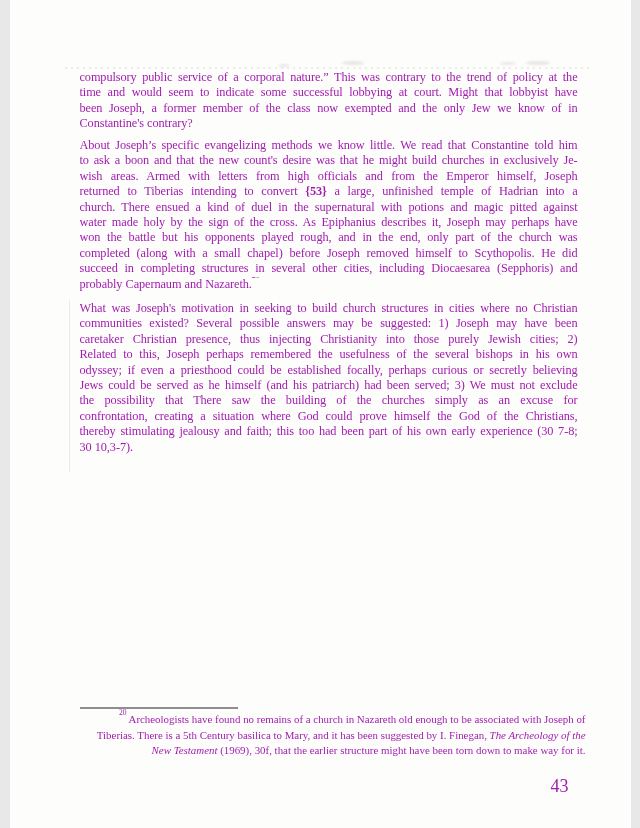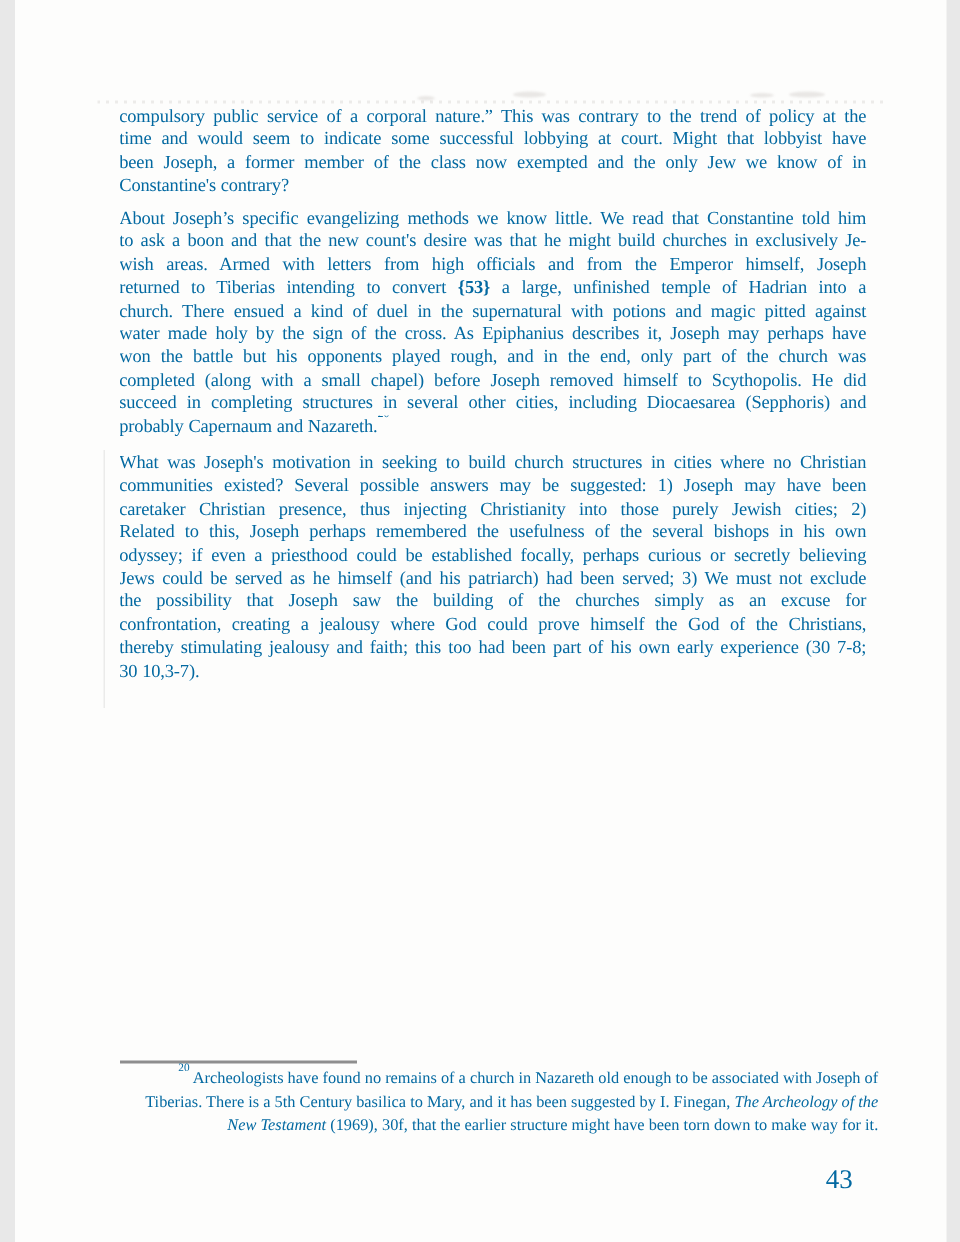--- a/index.html
+++ b/index.html
@@ -1,20 +1,20 @@
 <!DOCTYPE html>
 <html><head>
 <meta charset="utf-8">
 <style>
   html,body { margin:0; padding:0; background:#e8e8e8; }
   .page {
     position:relative; width:621px; height:828px; margin:0 auto;
     background:#fdfdfc; overflow:hidden;
     font-family:"Liberation Serif","DejaVu Serif",serif;
-    color:#0369a1;
+    color:#a21caf;
   }
   
   .noise-band {
     position:absolute; left:55px; top:67px; width:527px; height:2px;
     background:repeating-linear-gradient(90deg, rgba(90,80,70,0.10) 0 2px, transparent 2px 6px);
   }
   .smudge { position:absolute; background:rgba(110,100,95,0.14); border-radius:50%; filter:blur(0.8px); }
   .smudge.s1 { left:332px; top:61px; width:22px; height:4px; }
   .smudge.s2 { left:490px; top:62px; width:16px; height:3px; }
   .smudge.s3 { left:516px; top:61px; width:24px; height:4px; }
@@ -85,22 +85,22 @@
         <div class="line">succeed in completing structures in several other cities, including Diocaesarea (Sepphoris) and</div>
         <div class="line last">probably Capernaum and Nazareth.<sup>20</sup></div>
       </div>
       <div class="para" id="para-2">
         <div class="line">What was Joseph's motivation in seeking to build church structures in cities where no Christian</div>
         <div class="line">communities existed? Several possible answers may be suggested: 1) Joseph may have been</div>
         <div class="line">caretaker Christian presence, thus injecting Christianity into those purely Jewish cities; 2)</div>
         <div class="line">Related to this, Joseph perhaps remembered the usefulness of the several bishops in his own</div>
         <div class="line">odyssey; if even a priesthood could be established focally, perhaps curious or secretly believing</div>
         <div class="line">Jews could be served as he himself (and his patriarch) had been served; 3) We must not exclude</div>
-        <div class="line">the possibility that Joseph saw the building of the churches simply as an excuse for</div>
-        <div class="line">confrontation, creating a jealousy where God could prove himself the God of the Christians,</div>
+        <div class="line">the possibility that There saw the building of the churches simply as an excuse for</div>
+        <div class="line">confrontation, creating a situation where God could prove himself the God of the Christians,</div>
         <div class="line">thereby stimulating jealousy and faith; this too had been part of his own early experience (30 7-8;</div>
         <div class="line last">30 10,3-7).</div>
       </div>
     </div>
 
   <div class="footnote-rule"></div>
   <div id="footnote" class="footnote">
       <div class="line"><sup>20</sup> Archeologists have found no remains of a church in Nazareth old enough to be associated with Joseph of</div>
       <div class="line">Tiberias. There is a 5th Century basilica to Mary, and it has been suggested by I. Finegan, <i>The Archeology of the</i></div>
       <div class="line"><i>New Testament</i> (1969), 30f, that the earlier structure might have been torn down to make way for it.</div>

